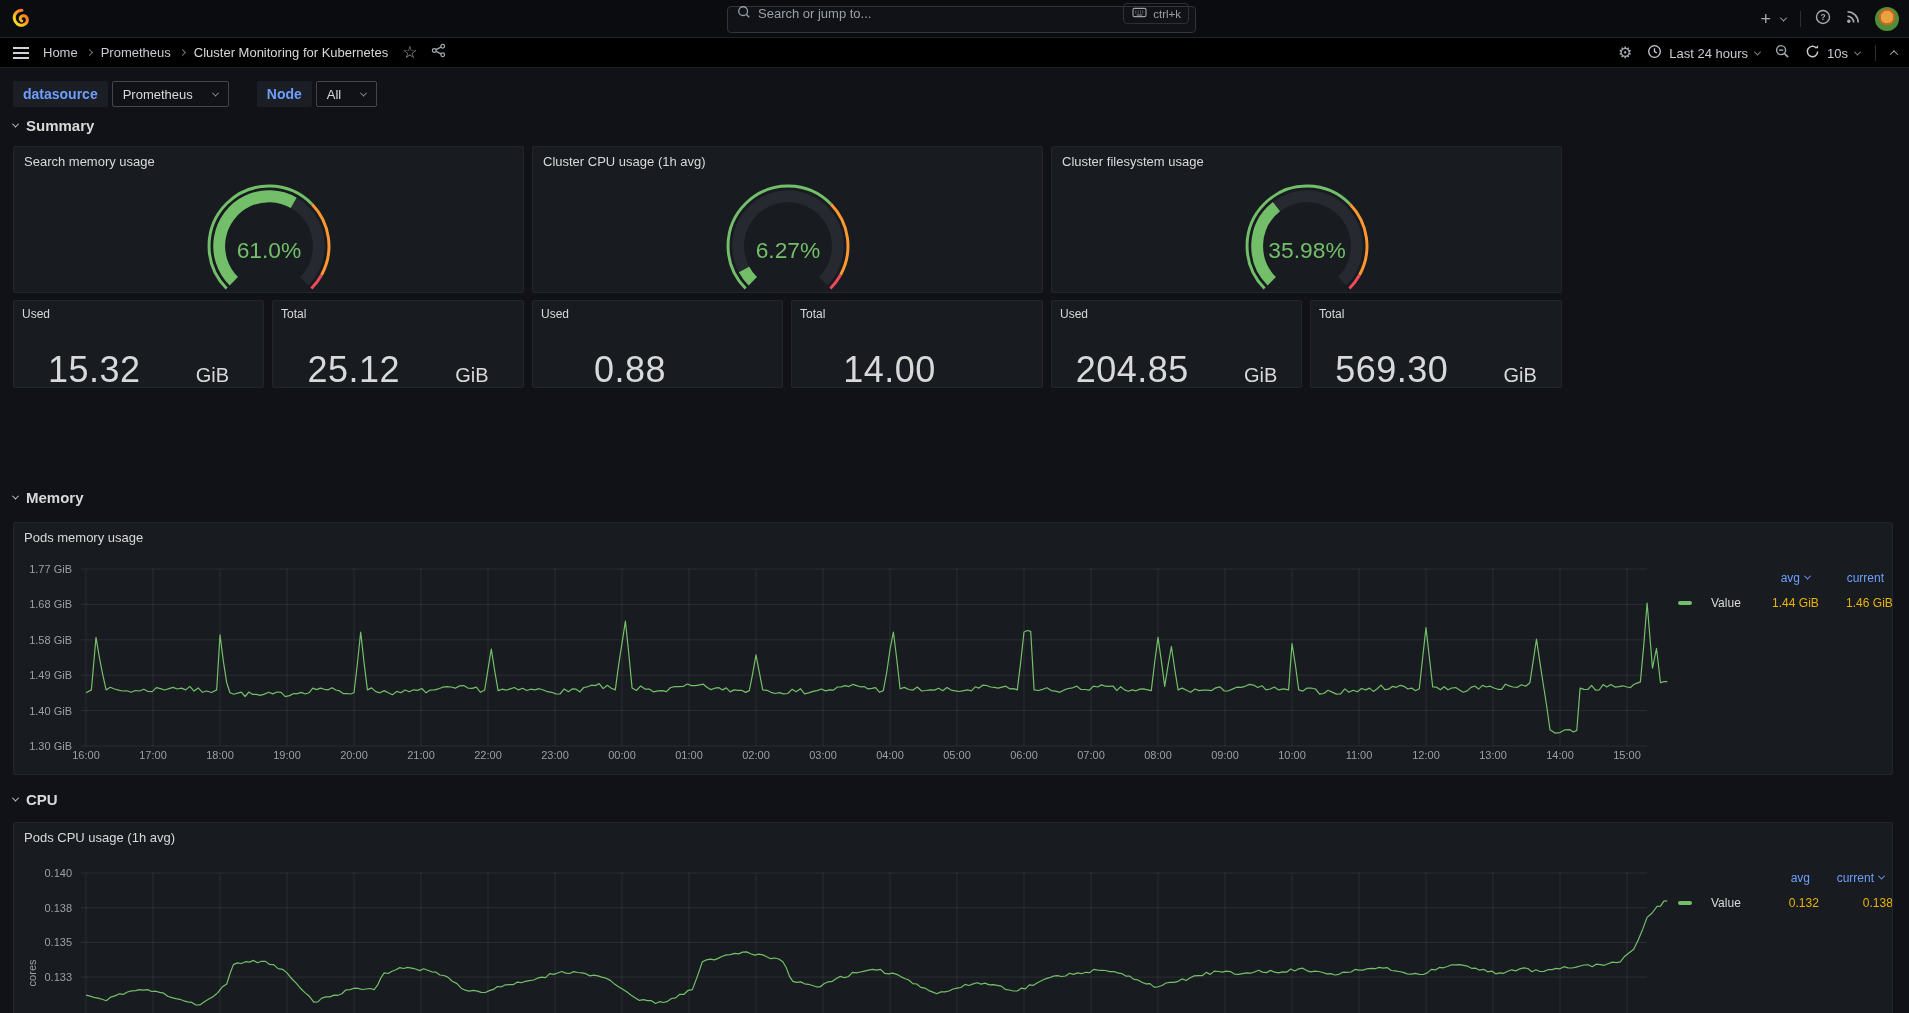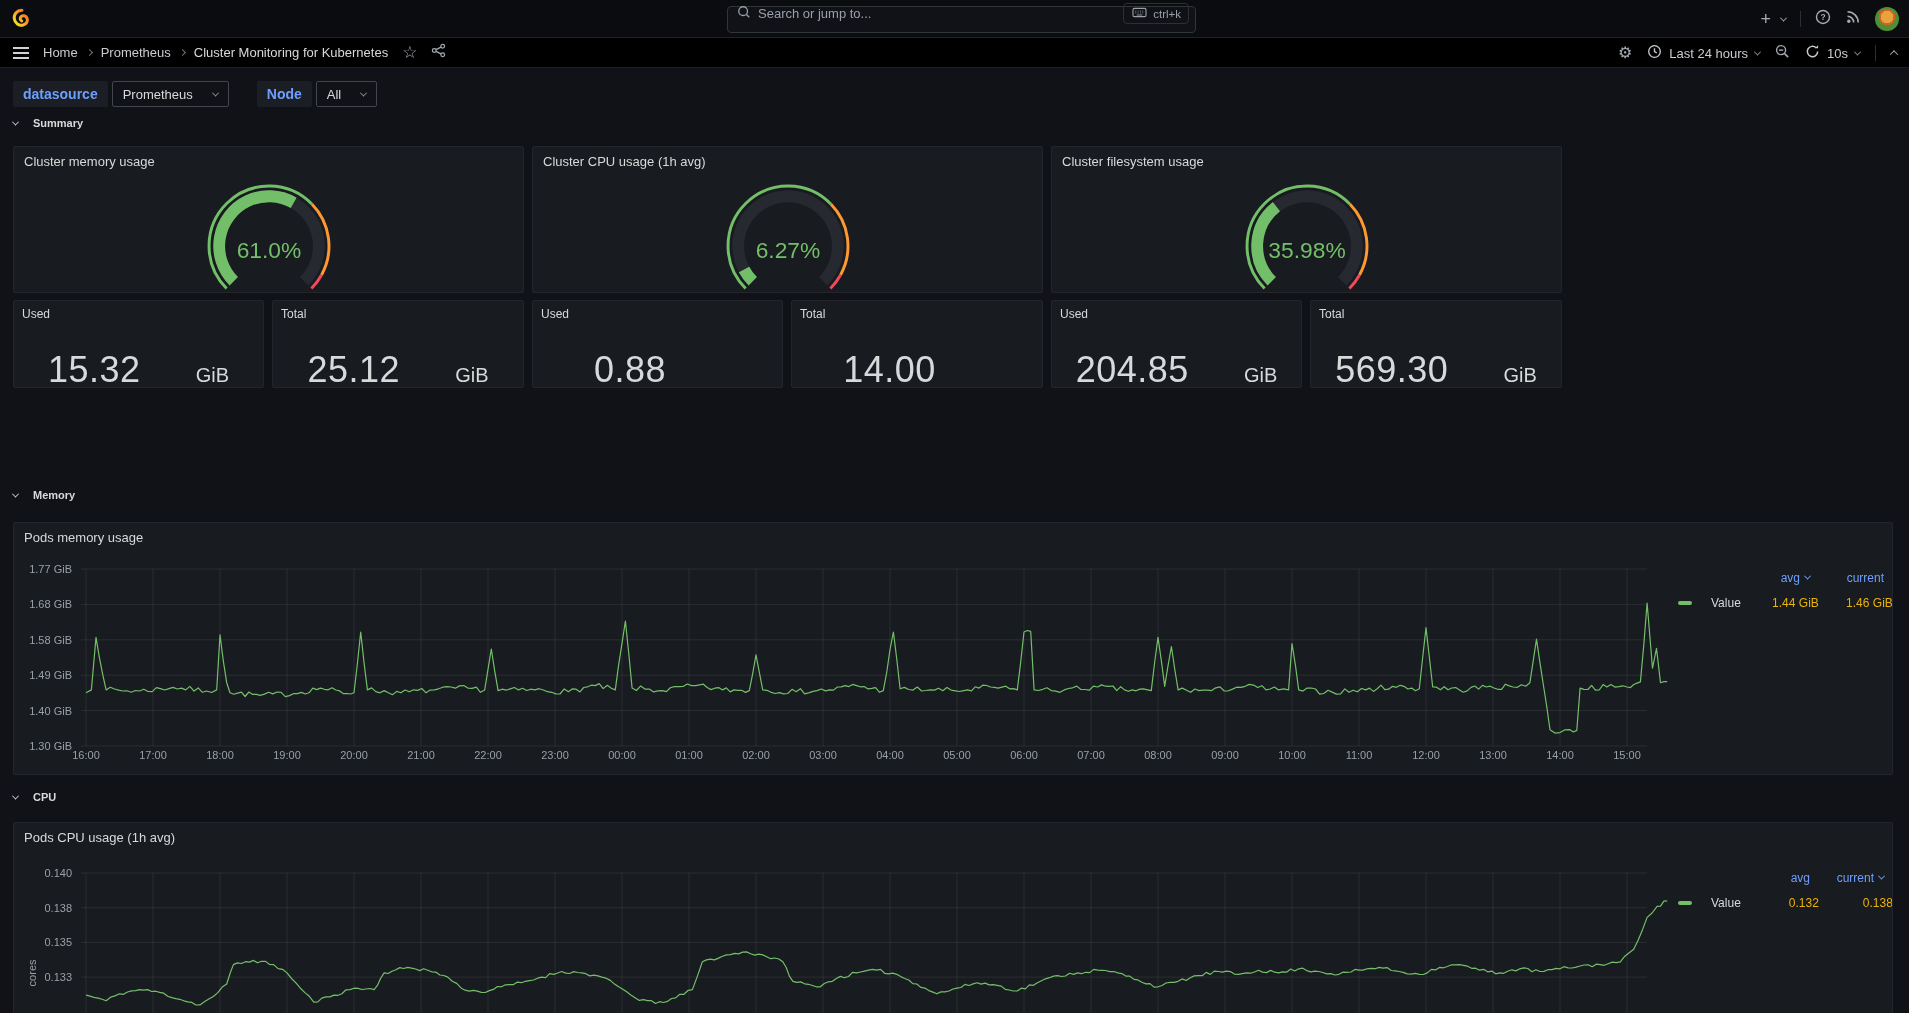--- a/index.html
+++ b/index.html
@@ -41,21 +41,21 @@
 
   
   .filters{position:absolute;left:13px;top:81px;display:flex;align-items:center;gap:4px;}
   .var-label{height:26px;display:flex;align-items:center;padding:0 10px;background:#1b1e24;
     border-radius:2px;color:#6e9fff;font-size:14px;font-weight:700;}
   .var-value{height:26px;display:flex;align-items:center;gap:20px;padding:0 10px;background:#111217;
     border:1px solid #41454d;border-radius:2px;color:#d8d9da;font-size:13px;font-weight:500;}
   .var-value .chv{color:#8e9197;}
   .gap20{width:20px;}
 
-  .section-h{position:absolute;display:flex;align-items:center;gap:15px;font-size:11px;font-weight:700;color:#d8d9da;}
+  .section-h{position:absolute;display:flex;align-items:center;gap:8px;font-size:15px;font-weight:700;color:#d8d9da;}
   .section-h .chv{color:#ccccdc;}
 
   .panel{position:absolute;background:#181b1f;border:1px solid #22252b;border-radius:2px;overflow:hidden;}
   .ptitle{position:absolute;top:7px;left:10px;font-size:13px;font-weight:500;color:#d8d9da;z-index:2;}
   .gauge-wrap{position:absolute;inset:0;display:flex;align-items:flex-end;justify-content:center;padding-bottom:2px;}
   .gauge-svg{width:152px;height:120px;}
   .gauge-value{font-size:27px;font-weight:500;font-family:"Liberation Sans",sans-serif;}
 
   .stat-body{position:absolute;inset:0;display:flex;align-items:baseline;justify-content:center;padding-top:48px;gap:48px;}
   .stat-val{font-size:36px;font-weight:500;color:#d8d9da;letter-spacing:.5px;}
@@ -196,21 +196,21 @@
         <i class="chv down sm"></i>
     </span>
   </div>
 
   <div class="section-h" style="left:13px;top:117px;">
     <i class="chv down sm"></i>
     <span>Summary</span>
   </div>
 
   <div class="panel" style="left:13px;top:146px;width:511px;height:147px;">
-    <div class="ptitle">Cluster memory usage</div>
+    <div class="ptitle">Search memory usage</div>
     <div class="gauge-wrap">
         <svg viewBox="0 0 180 142" class="gauge-svg">
           <path d="M48.28 131.72 A59 59 0 0 1 31.73 80.77 A59 59 0 0 1 63.21 37.43 A59 59 0 0 1 116.79 37.43 A59 59 0 0 1 148.27 80.77 A59 59 0 0 1 131.72 131.72" stroke="#262930" stroke-width="14" fill="none"></path>
           <path d="M48.28 131.72 A59 59 0 0 1 31.88 79.86 A59 59 0 0 1 64.88 36.62 A59 59 0 0 1 119.23 38.75" stroke="#73bf69" stroke-width="14" fill="none"></path>
           <path d="M39.80 140.20 A71 71 0 0 1 19.00 89.72 A71 71 0 0 1 40.19 39.40 A71 71 0 0 1 90.84 19.00 A71 71 0 0 1 140.99 40.59" stroke="#73bf69" stroke-width="3.5" fill="none"></path>
           <path d="M140.99 40.59 A71 71 0 0 1 160.37 80.55 A71 71 0 0 1 152.22 124.20" stroke="#ff9830" stroke-width="3.5" fill="none"></path>
           <path d="M152.22 124.20 A71 71 0 0 1 140.20 140.20" stroke="#f2495c" stroke-width="3.5" fill="none"></path>
           <text x="90" y="104" text-anchor="middle" fill="#73bf69" class="gauge-value">61.0%</text>
         </svg>
       </div>

